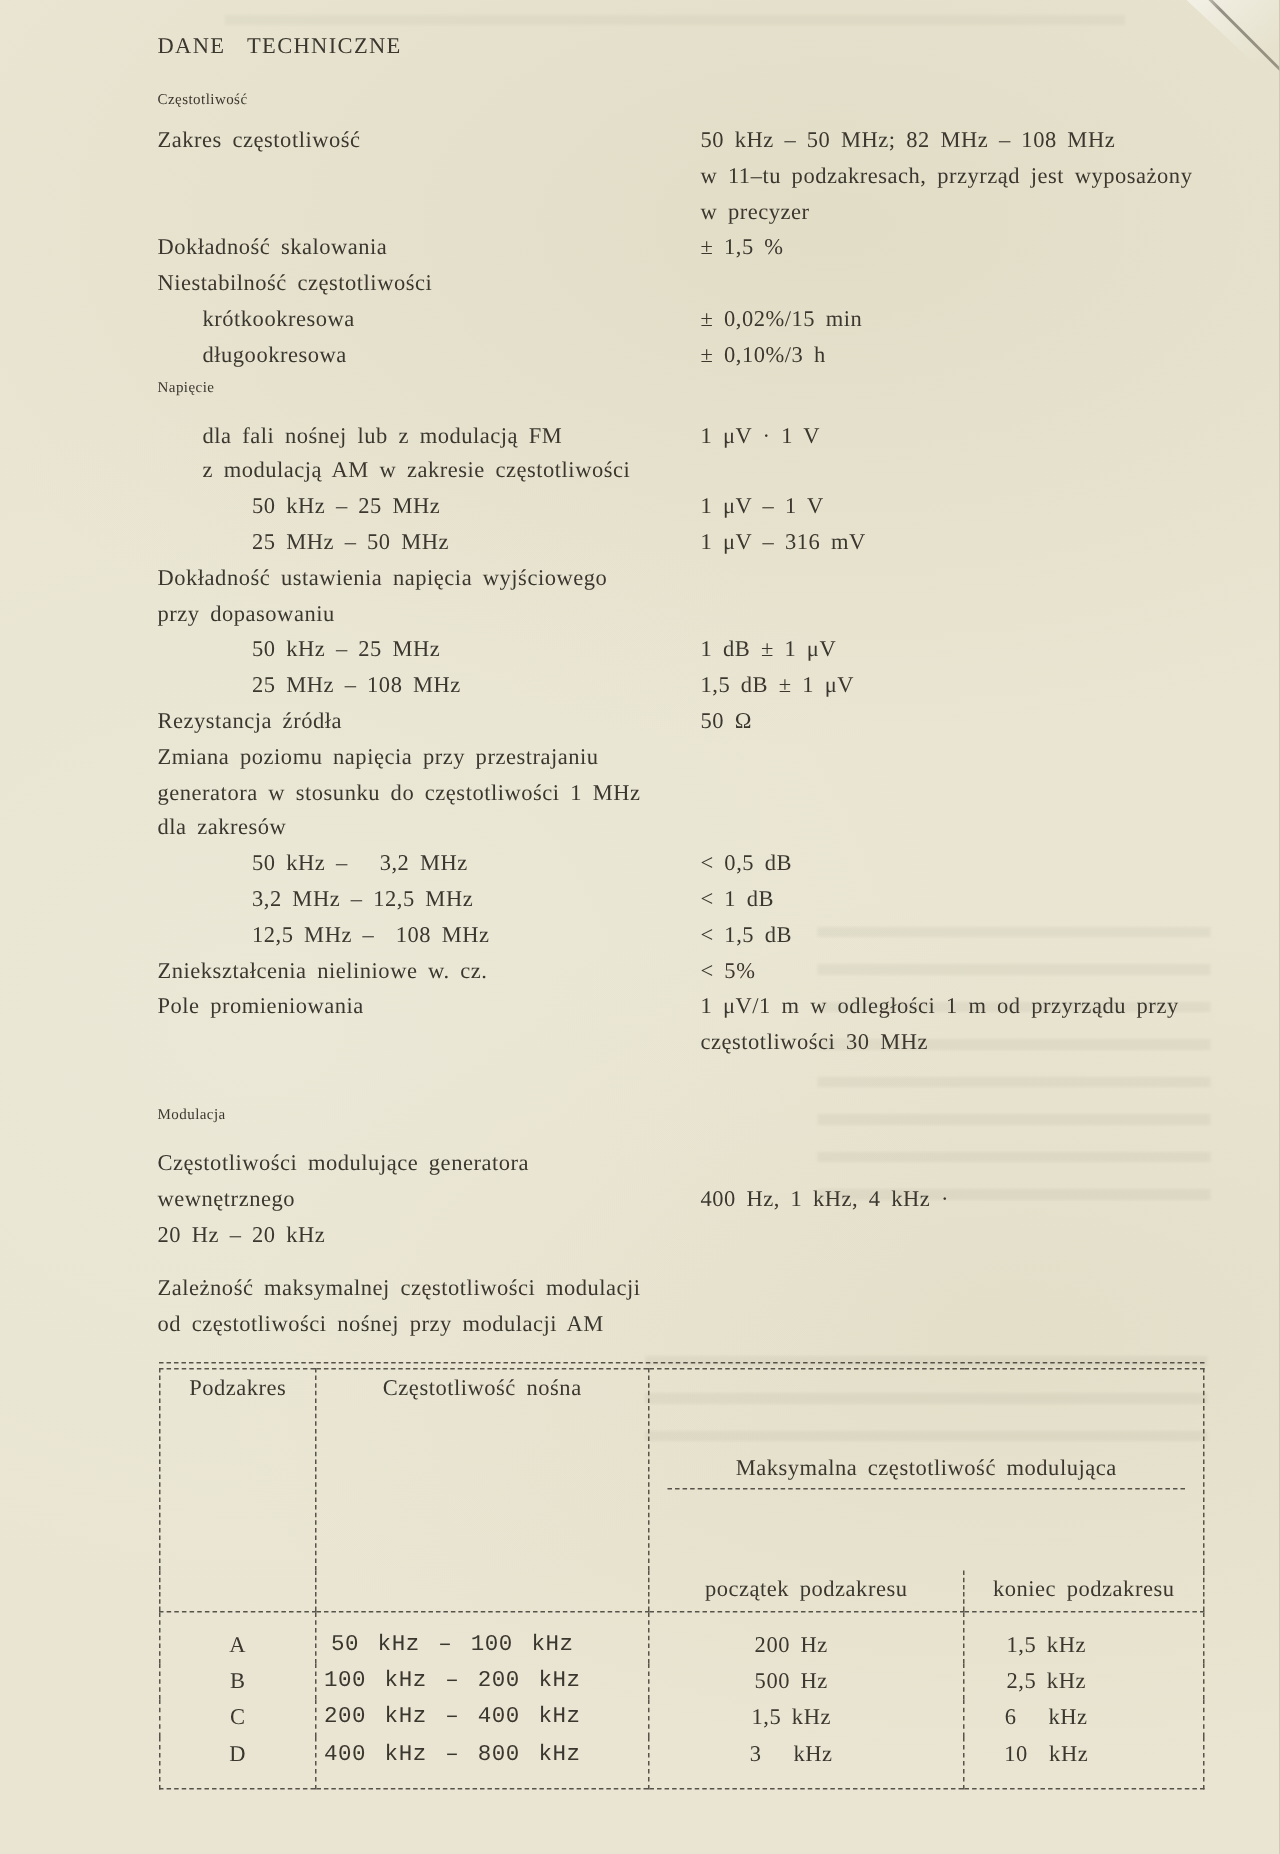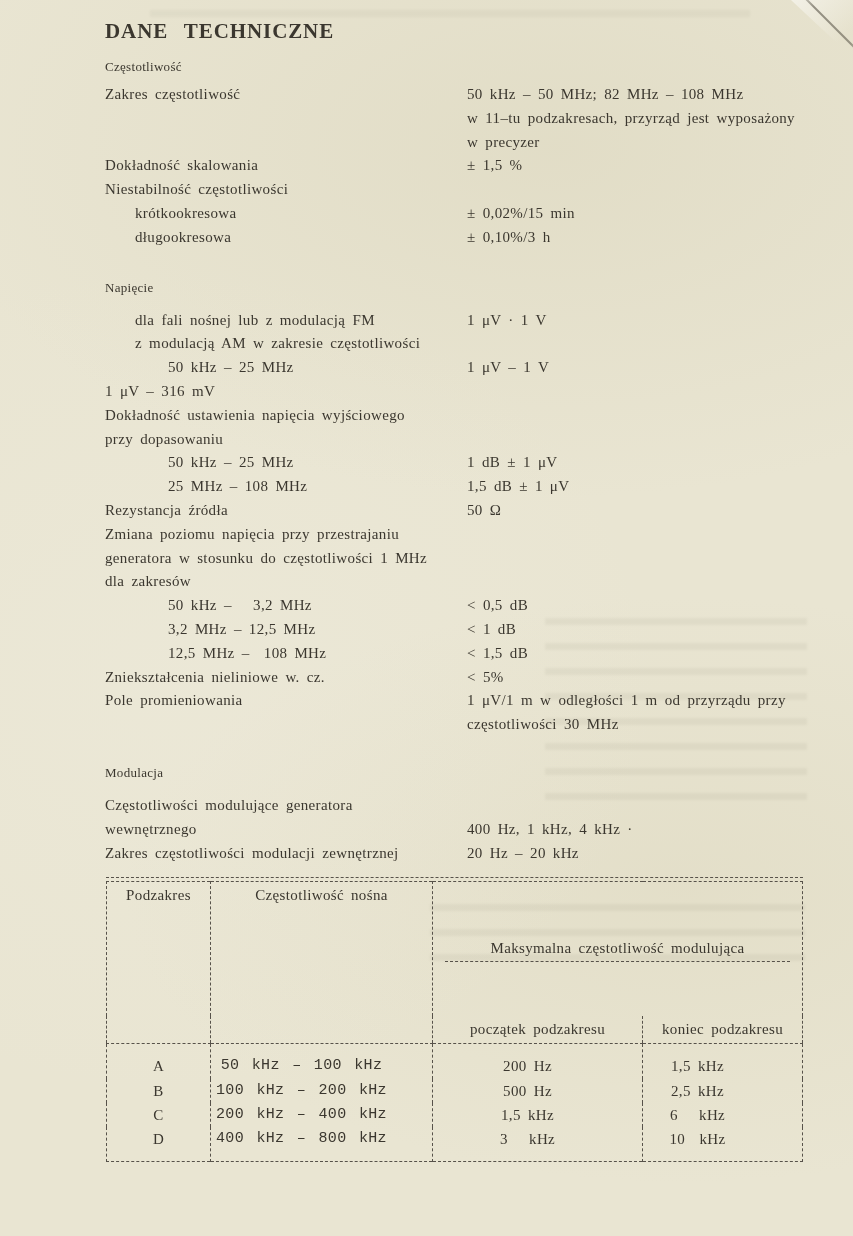--- a/index.html
+++ b/index.html
@@ -14,29 +14,29 @@
     letter-spacing:0.35px;
     word-spacing:3px;
     background:
       radial-gradient(900px 500px at 65% 12%, rgba(208,202,172,.30), transparent 70%),
       radial-gradient(700px 600px at 20% 55%, rgba(238,235,220,.45), transparent 70%),
       radial-gradient(800px 420px at 80% 72%, rgba(212,206,176,.28), transparent 70%),
       #e9e5d2;
   }
   .content{position:absolute;left:105px;top:21px;width:712px;}
   .doc-title{
-    font-weight:bold;font-size:21px;line-height:20px;
+    font-weight:normal;font-size:15px;line-height:20px;
     letter-spacing:0.9px;word-spacing:10px;
     margin:0 0 17px 0;
   }
   .section-heading{
-    font-size:13px;line-height:17px;margin:0 0 13px 0;letter-spacing:.3px;
+    font-size:10px;line-height:17px;margin:0 0 13px 0;letter-spacing:.3px;
   }
   #sec-frequency .section-heading{margin-bottom:8px;}
-  #sec-voltage{margin-top:29px;}
+  #sec-voltage{}
   #sec-modulation{margin-top:27px;}
   .rows{line-height:23.8px;}
   .spec-row{display:flex;}
   .spec-row.gap-top{margin-top:12px;}
   .spec-label{width:362px;flex:none;box-sizing:border-box;white-space:pre-wrap;}
   .indent-1 .spec-label{padding-left:30px;}
   .indent-2 .spec-label{padding-left:63px;}
   .spec-value{flex:1;min-width:0;white-space:pre-wrap;}
 
   
@@ -137,20 +137,21 @@
         </div>
         <div class="spec-row indent-1">
           <div class="spec-label">z modulacją AM w zakresie częstotliwości</div>
           <div class="spec-value"></div>
         </div>
         <div class="spec-row indent-2">
           <div class="spec-label">50 kHz – 25 MHz</div>
           <div class="spec-value">1 μV – 1 V</div>
         </div>
         <div class="spec-row indent-2">
+          <div class="spec-label">25 MHz – 50 MHz</div>
           <div class="spec-value">1 μV – 316 mV</div>
         </div>
         <div class="spec-row">
           <div class="spec-label">Dokładność ustawienia napięcia wyjściowego
 przy dopasowaniu</div>
           <div class="spec-value"></div>
         </div>
         <div class="spec-row indent-2">
           <div class="spec-label">50 kHz – 25 MHz</div>
           <div class="spec-value">1 dB ± 1 μV</div>
@@ -198,22 +199,26 @@
       <div class="rows">
         <div class="spec-row">
           <div class="spec-label">Częstotliwości modulujące generatora</div>
           <div class="spec-value"></div>
         </div>
         <div class="spec-row">
           <div class="spec-label">wewnętrznego</div>
           <div class="spec-value">400 Hz, 1 kHz, 4 kHz ·</div>
         </div>
         <div class="spec-row">
-          <div class="spec-label">Zakres częstotliwości modulacji zewnętrznej</div>
           <div class="spec-value">20 Hz – 20 kHz</div>
+        </div>
+        <div class="spec-row gap-top">
+          <div class="spec-label">Zależność maksymalnej częstotliwości modulacji
+od częstotliwości nośnej przy modulacji AM</div>
+          <div class="spec-value"></div>
         </div>
       </div>
 
       <div class="table-wrap">
         <table class="spec-table">
           <colgroup>
             <col style="width:104px">
               <col style="width:222px">
               <col style="width:210px">
               <col style="width:160px">

